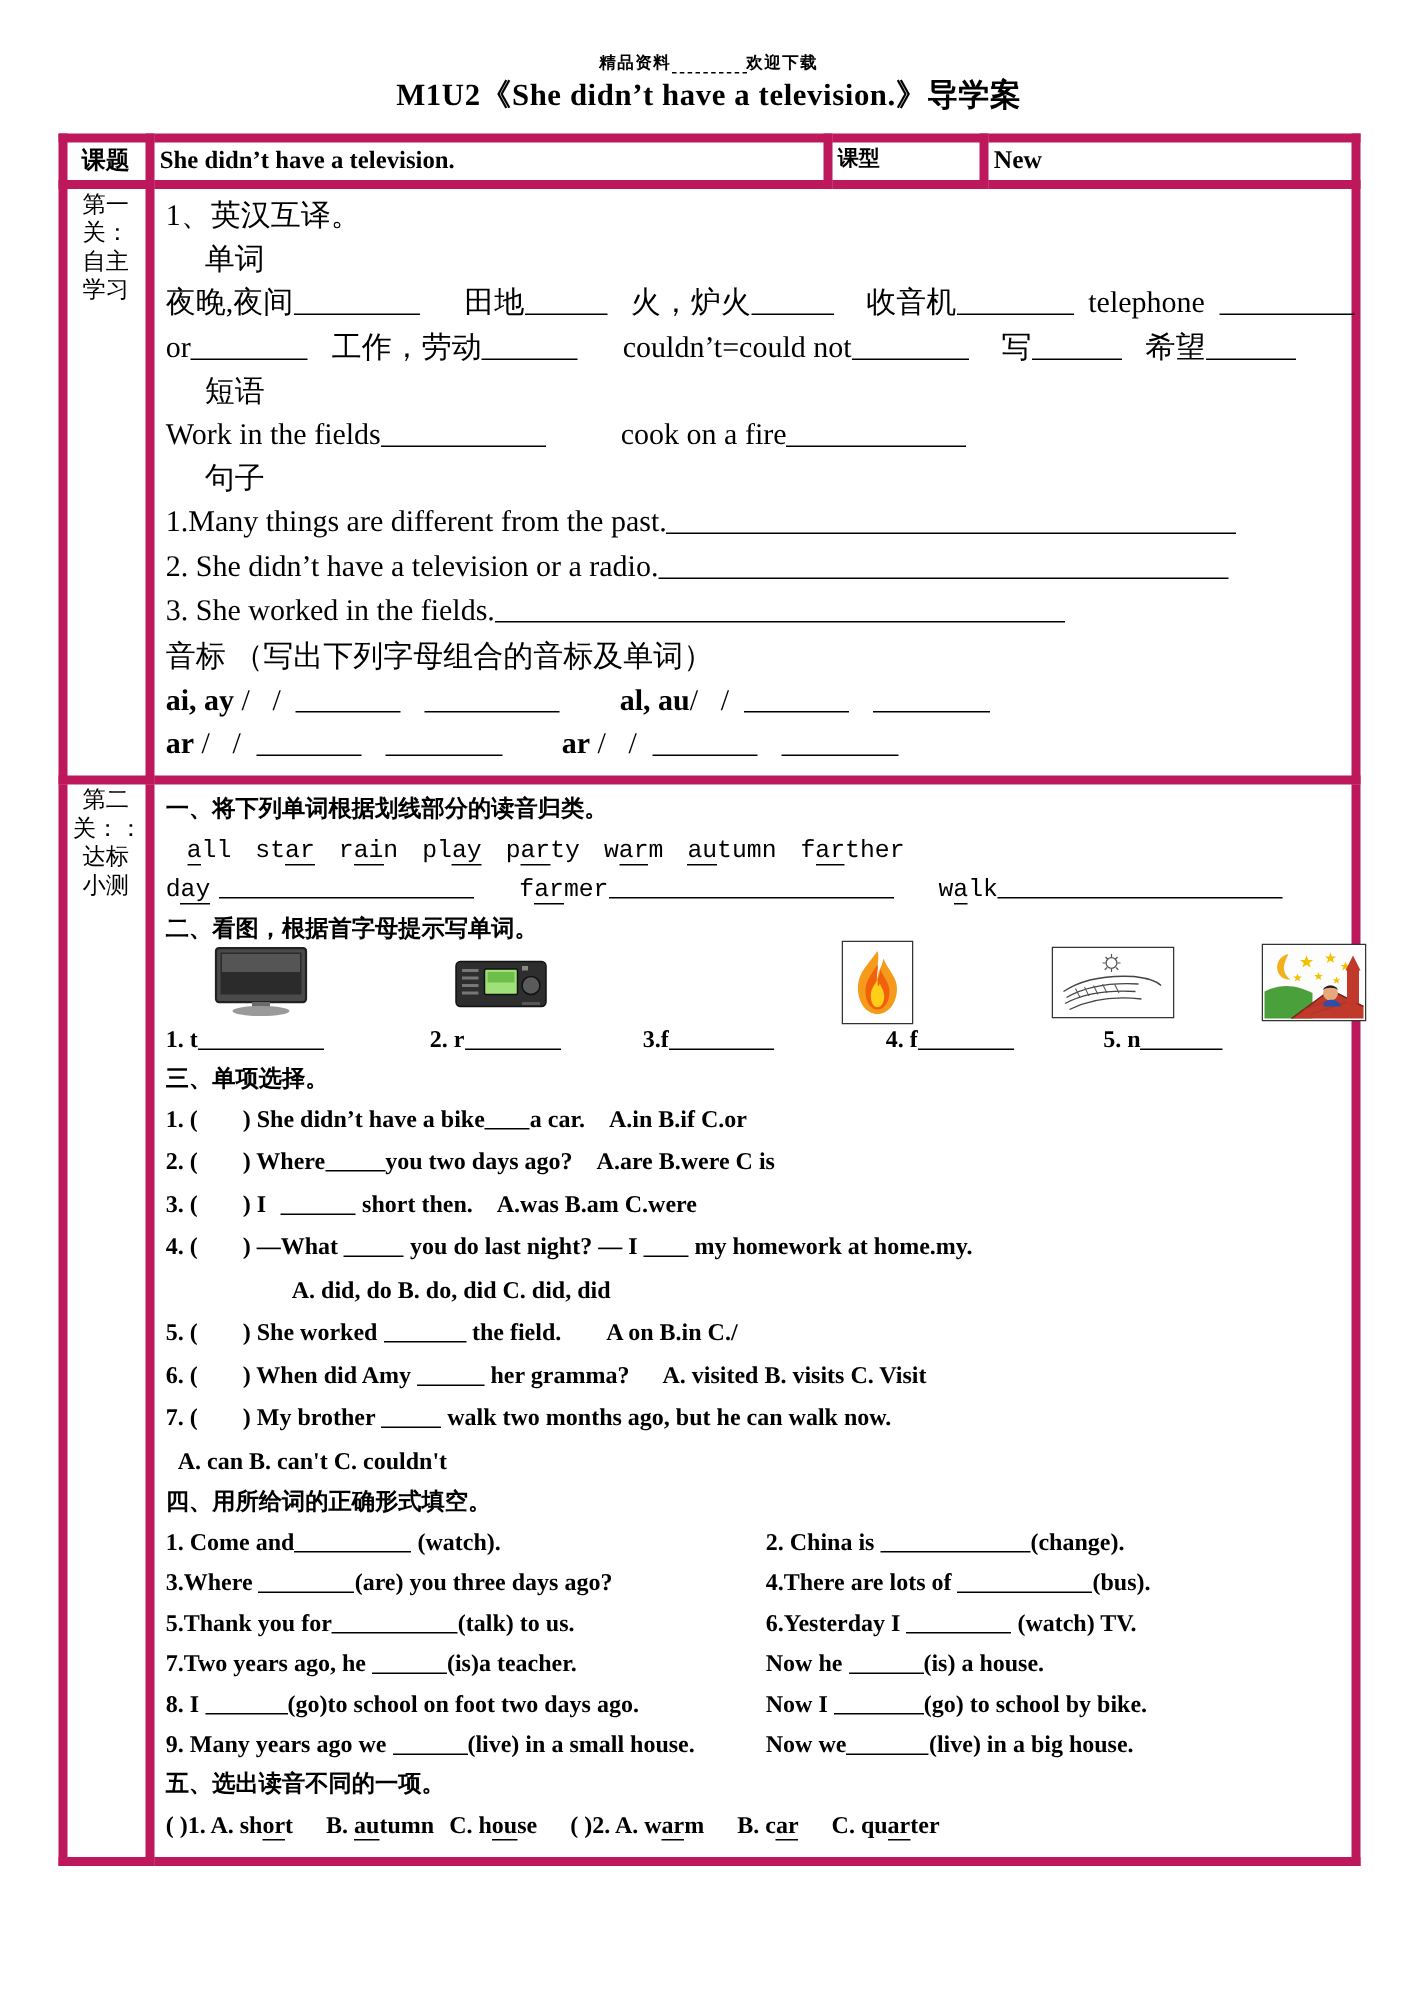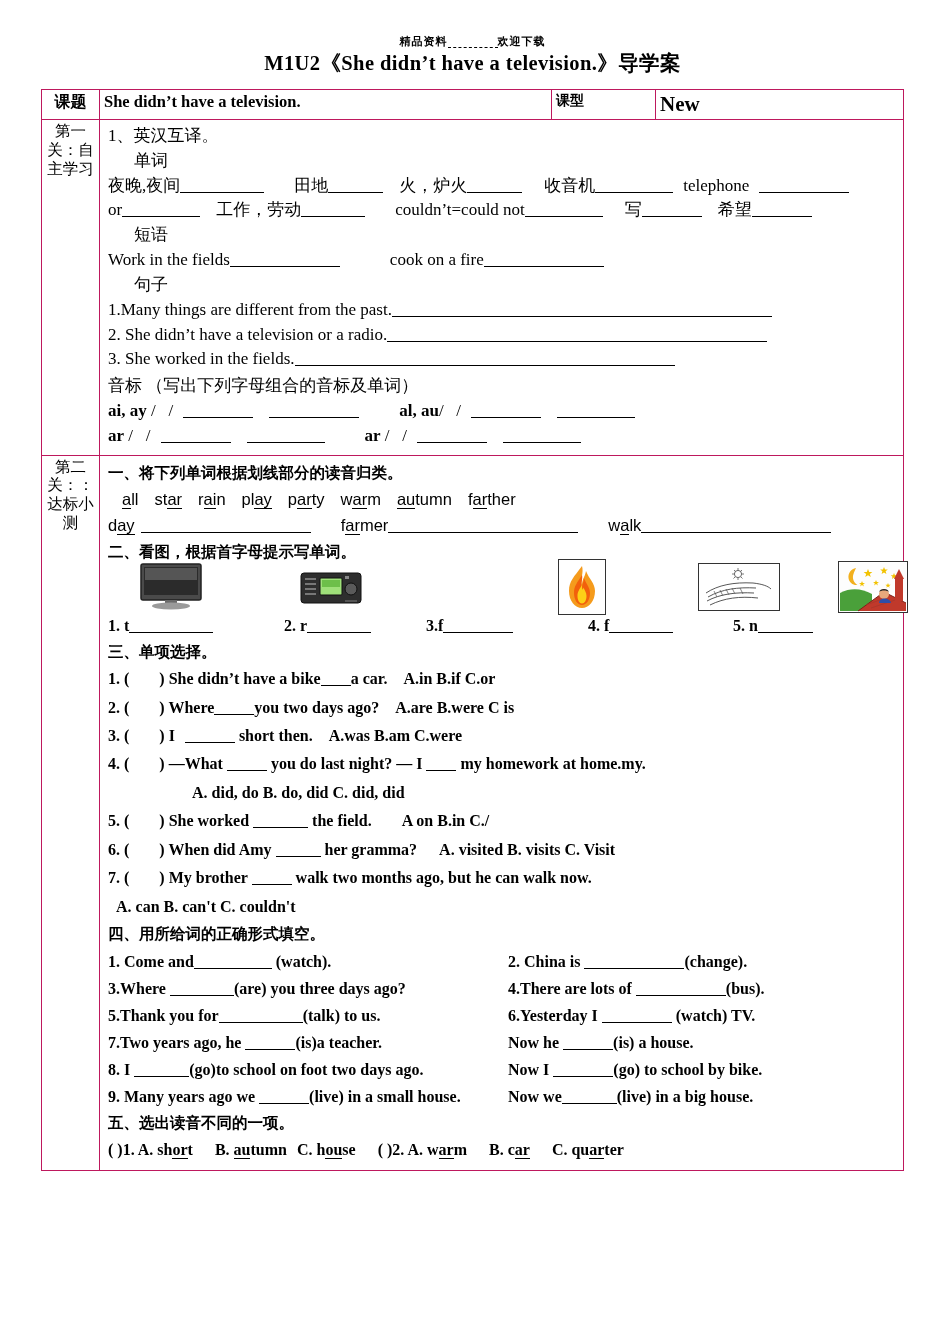--- a/index.html
+++ b/index.html
@@ -32,52 +32,52 @@
     letter-spacing:0.4px;
     font-family:"Liberation Serif","DejaVu Serif",serif;
   }
   table.main{
     border-collapse:collapse;
     width:862px;
     margin:12px auto 0 auto;
     table-layout:fixed;
   }
   table.main td{
-    border:1px solid #be185d;
+    border:6px solid #be185d;
     vertical-align:top;
     padding:2px 4px;
   }
   .hdr-label{
     width:58px;
     font-size:16px;
     font-weight:bold;
     text-align:center;
     vertical-align:middle;
     padding:4px 2px;
   }
   .hdr-val{
     font-size:16.5px;
     font-weight:bold;
     vertical-align:middle;
     padding-left:8px;
   }
   .hdr-label2{width:76px;text-align:left;padding-left:8px;font-size:14px;font-weight:bold;vertical-align:middle;}
-  .hdr-val2{font-size:21px;font-weight:bold;vertical-align:middle;padding-left:8px;}
+  .hdr-val2{font-size:17px;font-weight:bold;vertical-align:middle;padding-left:8px;}
 
   .vert-label{
     width:26px;
     font-size:15.5px;
     line-height:1.22;
     text-align:center;
     vertical-align:middle;
     padding:2px 1px;
     word-break:break-all;
   }
   .sect1 td.body{padding:4px 6px 6px 8px;}
-  .l{ line-height:1.46; font-size:17px; white-space:nowrap; }
+  .l{ line-height:1.46; font-size:20px; white-space:nowrap; }
   .s1 .l{font-family:"Liberation Serif","DejaVu Serif",serif;}
   .ind{padding-left:26px;}
   .bl{display:inline-block;border-bottom:1px solid #000;vertical-align:-2px;}
   .b30{width:30px}.b40{width:40px}.b45{width:45px}.b50{width:50px}
   .b55{width:55px}.b60{width:60px}.b64{width:64px}.b70{width:70px}
   .b78{width:78px}.b84{width:84px}.b90{width:90px}.b100{width:100px}
   .b110{width:110px}.b120{width:120px}.b170{width:170px}.b190{width:190px}.b380{width:380px}
   .sp{display:inline-block;}
   .sp10{width:10px}.sp16{width:16px}.sp22{width:22px}.sp30{width:30px}
   .sp40{width:40px}.sp50{width:50px}
@@ -87,21 +87,21 @@
   .s2 td.body{padding:4px 6px 6px 8px;}
   .s2 .hd{
     font-family:"Liberation Sans","DejaVu Sans",sans-serif;
     font-weight:bold;font-size:15.5px;line-height:1.7;
   }
   .s2 .q{
     font-family:"Liberation Serif","DejaVu Serif",serif;
     font-weight:bold;font-size:16px;line-height:1.78;white-space:nowrap;
   }
   .s2 .words{
-    font-family:Liberation Sans, sans-serif;
+    font-family:Liberation Mono, monospace;
     font-size:16.5px;line-height:1.6;
   }
   .u{border-bottom:1px solid #000;}
   .pics{position:relative;height:58px;}
   .pic{position:absolute;top:0;}
   .numline{font-family:"Liberation Serif","DejaVu Serif",serif;font-weight:bold;font-size:16px;position:relative;height:22px;}
   .numline span.item{position:absolute;top:0;white-space:nowrap;}
 
   .fillrow{position:relative;height:27px;}
   .fillrow .c1{position:absolute;left:0;top:0;white-space:nowrap;}

